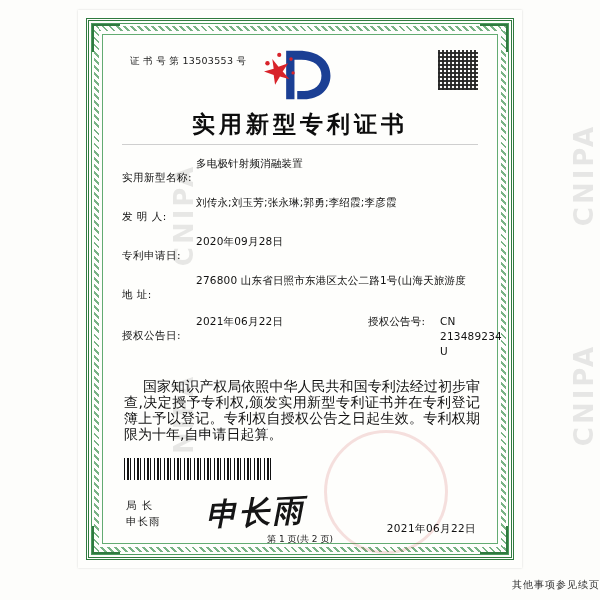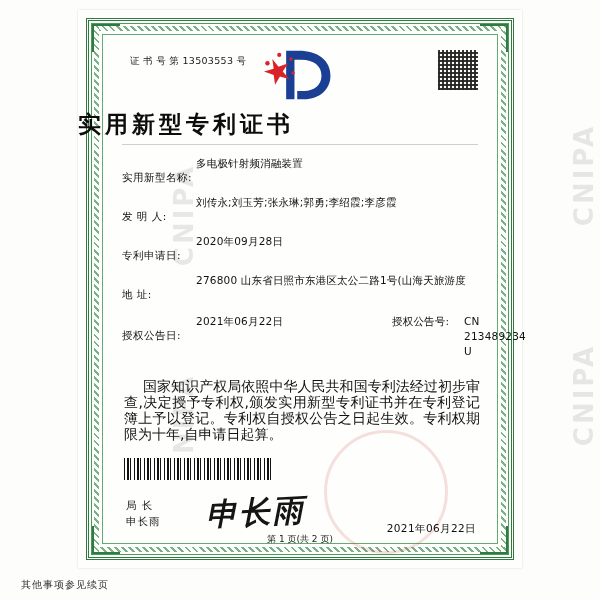--- a/index.html
+++ b/index.html
@@ -97,21 +97,21 @@
     background-image:
       repeating-linear-gradient(90deg, #111 0 2px, #fff 2px 4px),
       repeating-linear-gradient(0deg, #111 0 2px, #fff 2px 4px);
     background-blend-mode: multiply;
     opacity: .85;
   }
   .title {
     position: absolute;
     left: 0; right: 0;
     top: 99px;
-    text-align: left;
+    text-align: center;
     font-family: "DejaVu Serif", serif;
     font-size: 23px;
     font-weight: bold;
     letter-spacing: 4px;
     color: #0d0d0d;
   }
   .rule {
     position: absolute;
     left: 44px;
     right: 44px;
@@ -146,21 +146,21 @@
     flex: 1 1 auto;
     letter-spacing: .2px;
   }
   .row.tall { margin-bottom: 12px; }
   .row .val .l2 { display: block; }
   .inline-pair {
     display: flex;
     width: 100%;
   }
   .inline-pair .p1 { width: 172px; flex: 0 0 172px; }
-  .inline-pair .p2lbl { width: 72px; flex: 0 0 72px; margin-left: 24px; }
+  .inline-pair .p2lbl { width: 72px; flex: 0 0 72px; }
 
   
   .body-text {
     position: absolute;
     left: 46px;
     right: 42px;
     top: 340px;
     font-size: 14px;
     line-height: 16px;
     color: #111;
@@ -248,25 +248,24 @@
     height: 118px;
     border-radius: 50%;
     border: 3px solid rgba(200,60,60,0.16);
     pointer-events: none;
   }
 
   .footer-note {
     position: absolute;
     left: 0; right: 0;
     bottom: 8px;
-    text-align: left;
+    text-align: right;
     font-size: 10px;
     color: #333;
     letter-spacing: 1px;
-    padding-left: 21px;
   }
 </style>
 </head>
 <body>
 
 <div class="page">
 
   <div class="cert">
 
     <div class="frame-outer"></div>

